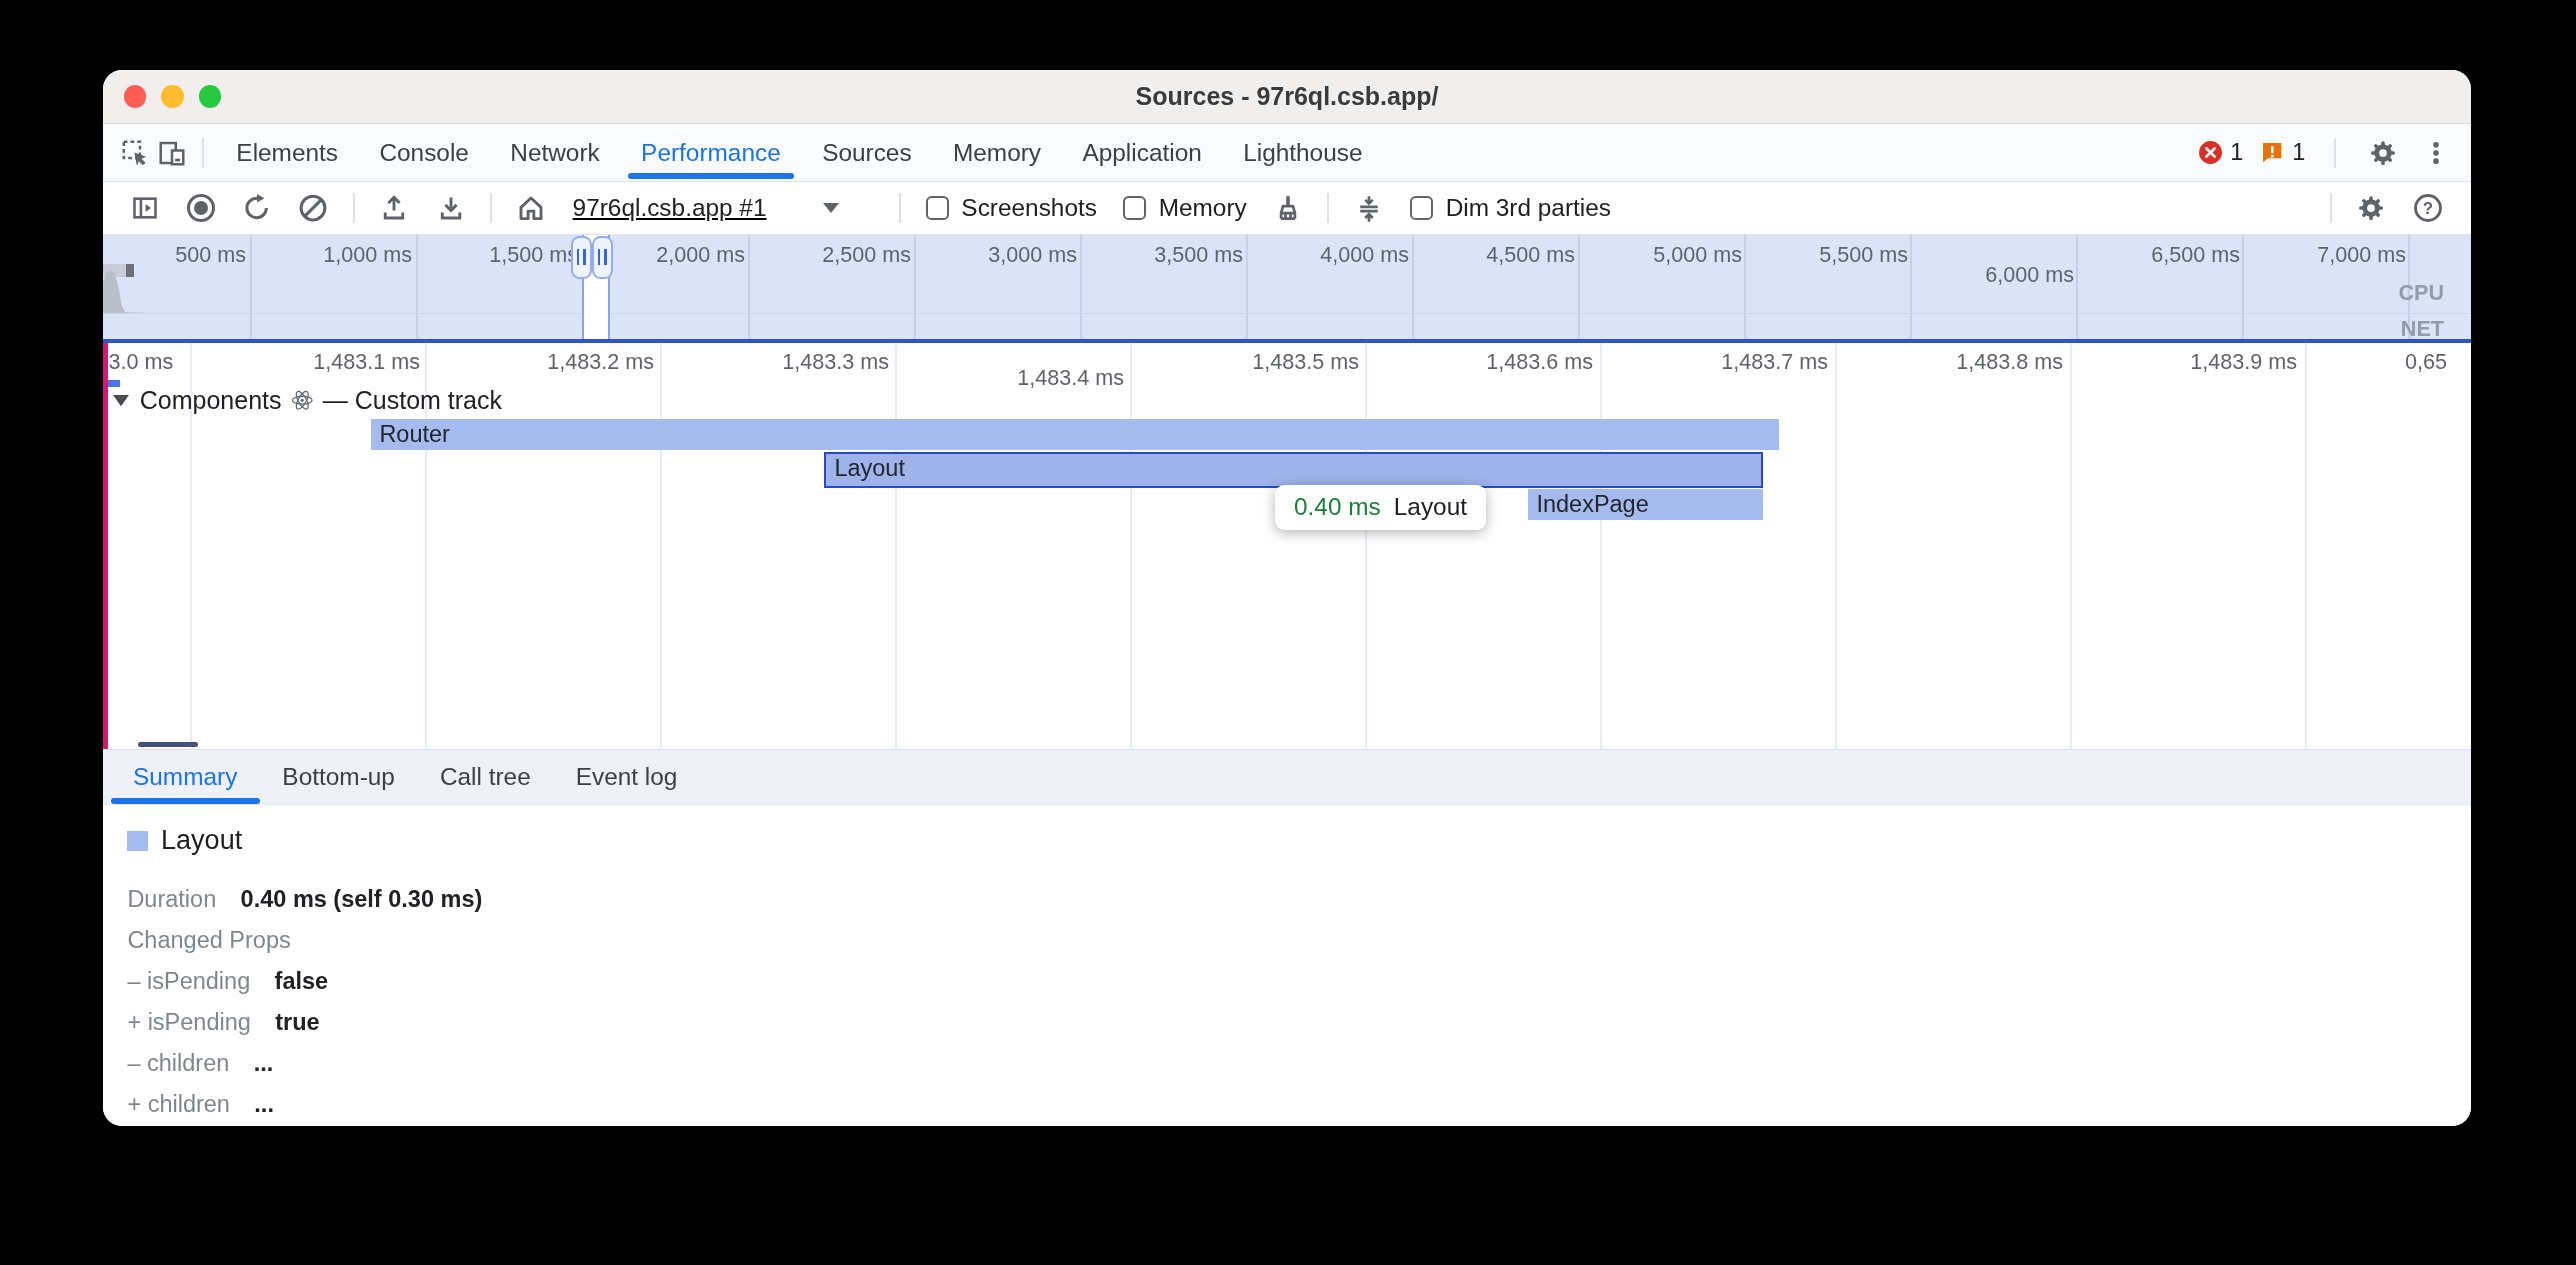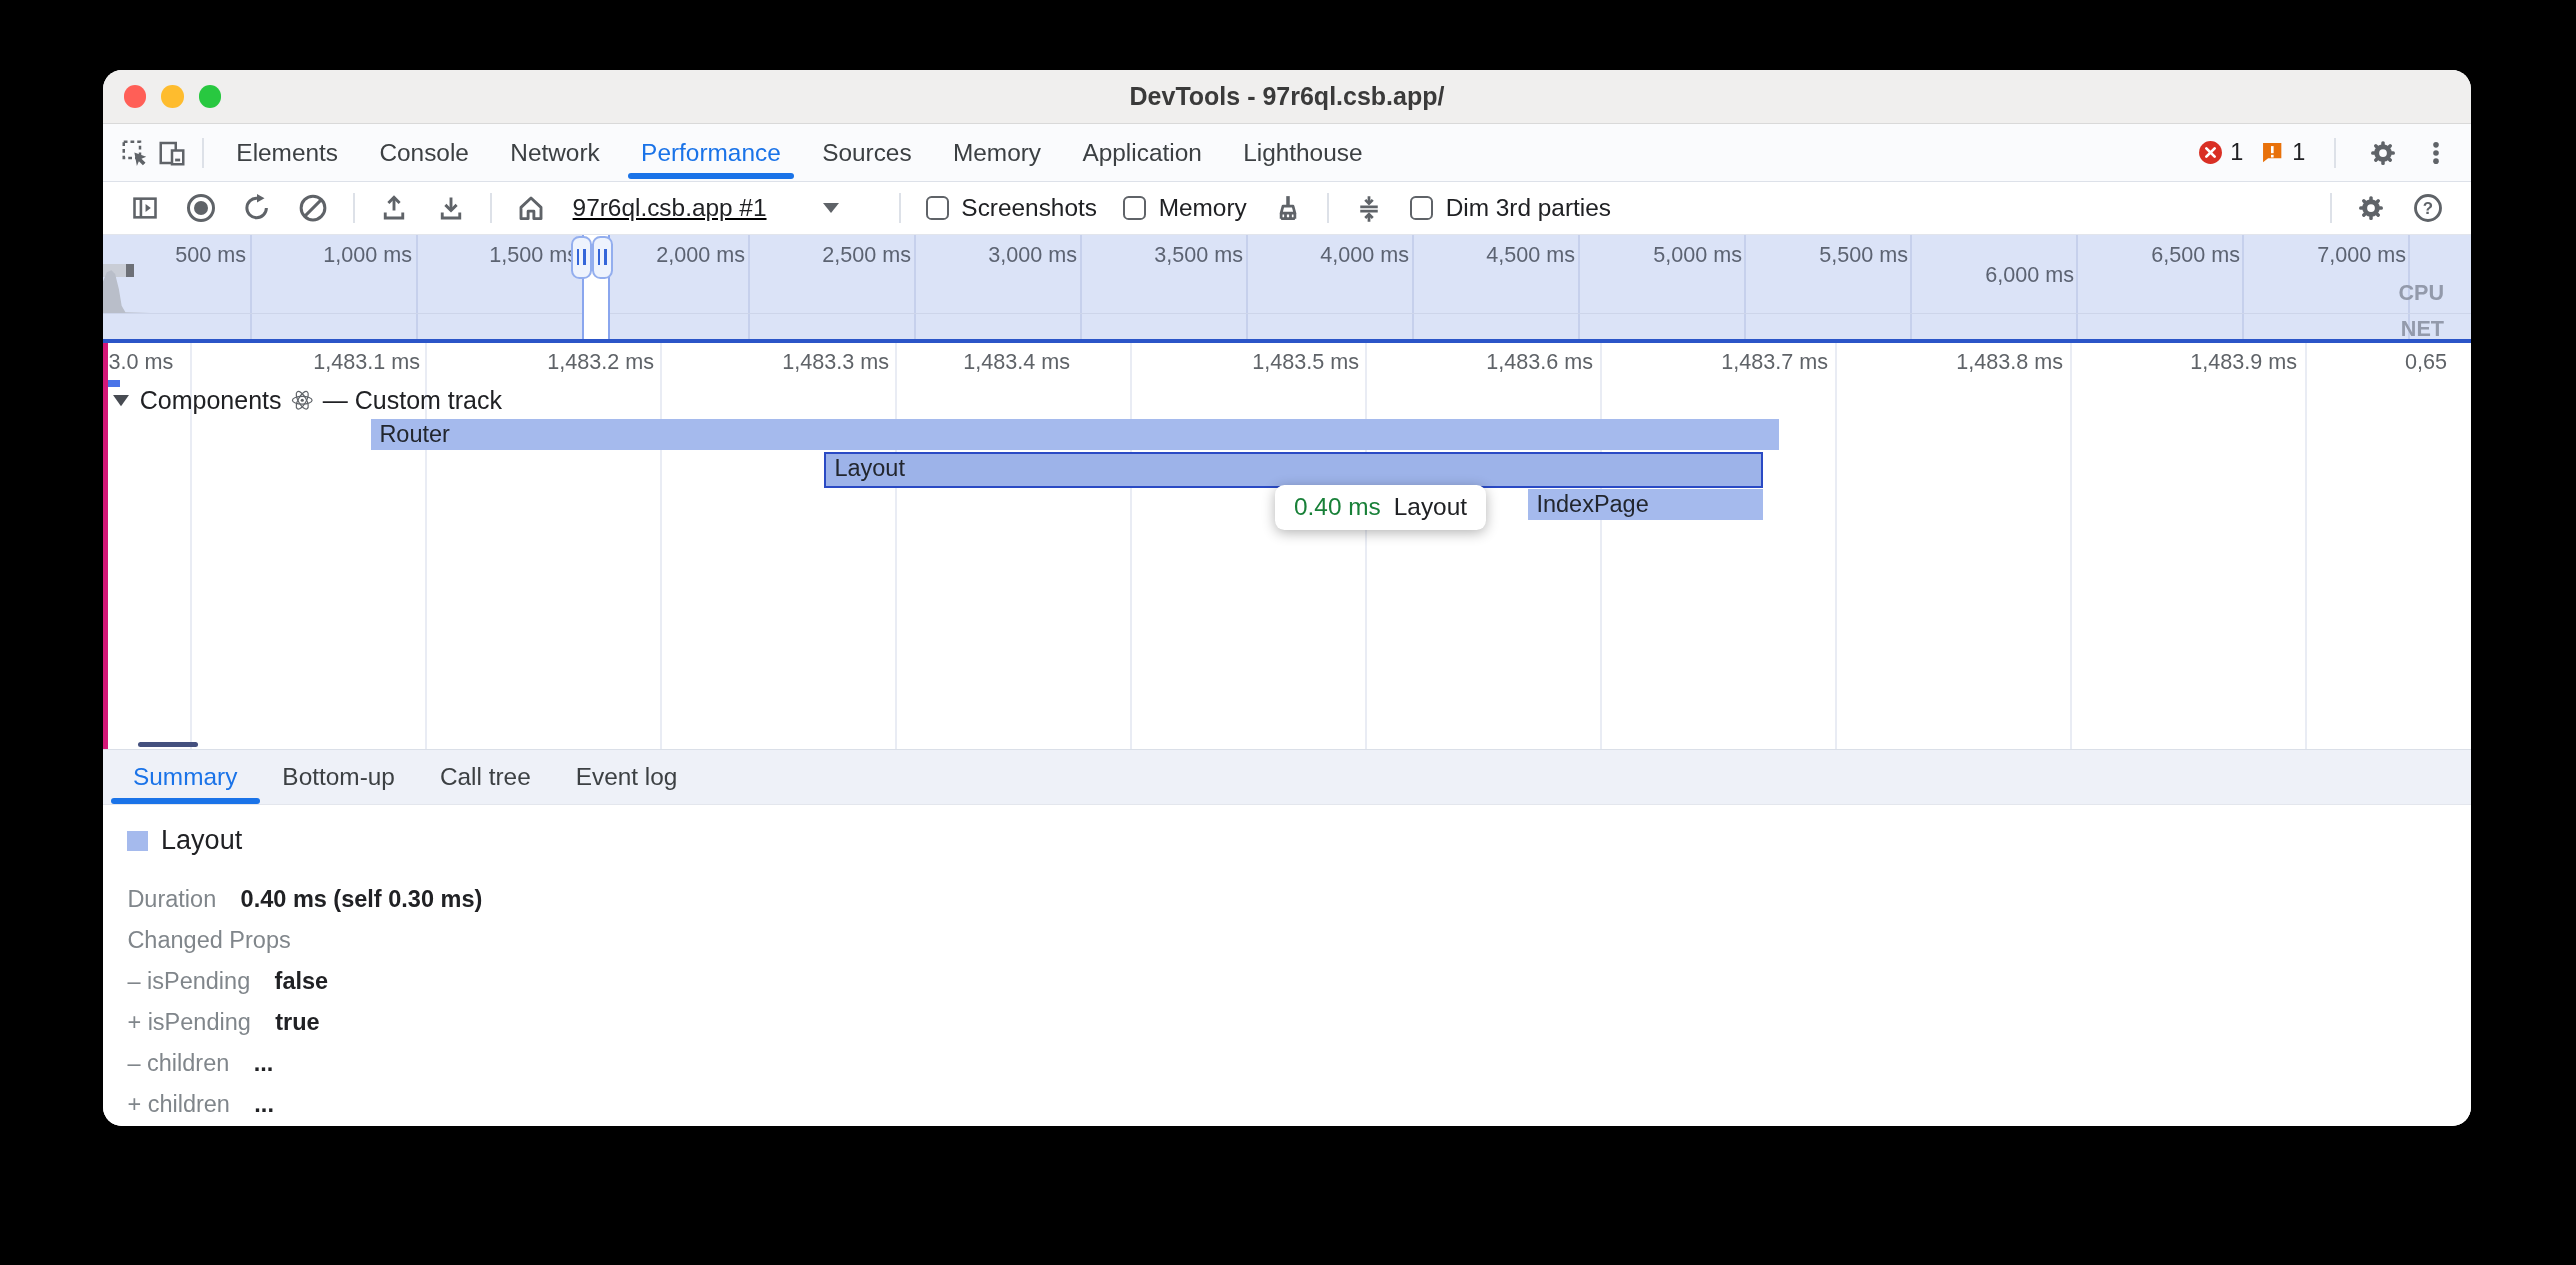--- a/index.html
+++ b/index.html
@@ -93,21 +93,21 @@
 
 <div class="stage">
   <div class="window">
 
     <div class="titlebar">
       <div class="traffic">
         <span class="tl red"></span>
         <span class="tl yel"></span>
         <span class="tl grn"></span>
       </div>
-      <div class="title">DevTools - 97r6ql.csb.app/</div>
+      <div class="title">Sources - 97r6ql.csb.app/</div>
     </div>
 
     <div class="tabbar">
       <div class="tb-left">
         <button class="icon-btn">
           <svg width="30" height="30" viewBox="0 0 24 24">
               <rect x="3" y="3" width="13" height="13" fill="none" stroke="#5f6368" stroke-width="2" stroke-dasharray="3,2.4"></rect>
               <path d="M11.5,11.5 L21,15 L17.2,16.5 L20.4,19.7 L18.3,21.8 L15.1,18.6 L13.5,22.4 Z" fill="#5f6368"></path>
             </svg>
         </button>
@@ -324,21 +324,21 @@
         </div>
     </div>
     <div class="blue-divider"></div>
 
     <div class="details">
       <div id="ruler-labels">
           <span class="rl-tick" style="left: 5.6px;">3.0 ms</span>
           <span class="rl-tick" style="right: 2051px;">1,483.1 ms</span>
           <span class="rl-tick" style="right: 1817px;">1,483.2 ms</span>
           <span class="rl-tick" style="right: 1582px;">1,483.3 ms</span>
-          <span class="rl-tick" style="right: 1401px;">1,483.4 ms</span>
+          <span class="rl-tick" style="right: 1347px; margin-top: 16px;">1,483.4 ms</span>
           <span class="rl-tick" style="right: 1112px;">1,483.5 ms</span>
           <span class="rl-tick" style="right: 878px;">1,483.6 ms</span>
           <span class="rl-tick" style="right: 643px;">1,483.7 ms</span>
           <span class="rl-tick" style="right: 408px;">1,483.8 ms</span>
           <span class="rl-tick" style="right: 174px;">1,483.9 ms</span>
           <span class="rl-tick" style="left: 2302px;">0,65</span>
         </div>
       <div class="pink-line"></div>
       <div class="blue-chip"></div>
       <div class="track-header">

